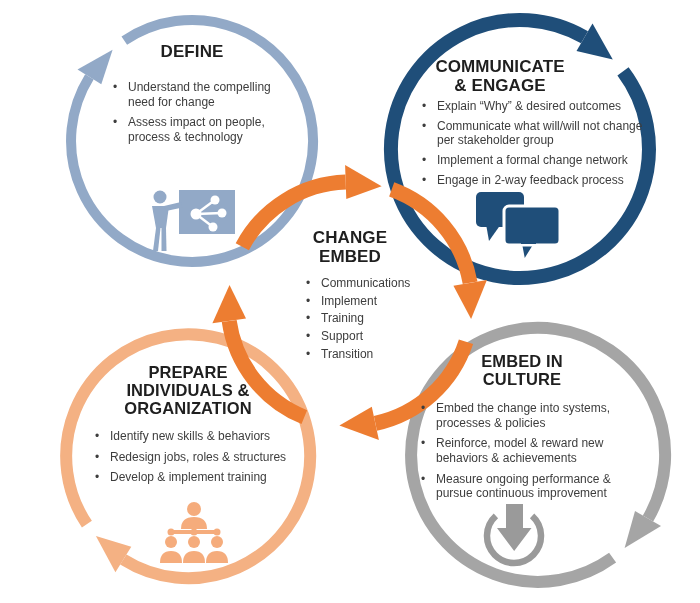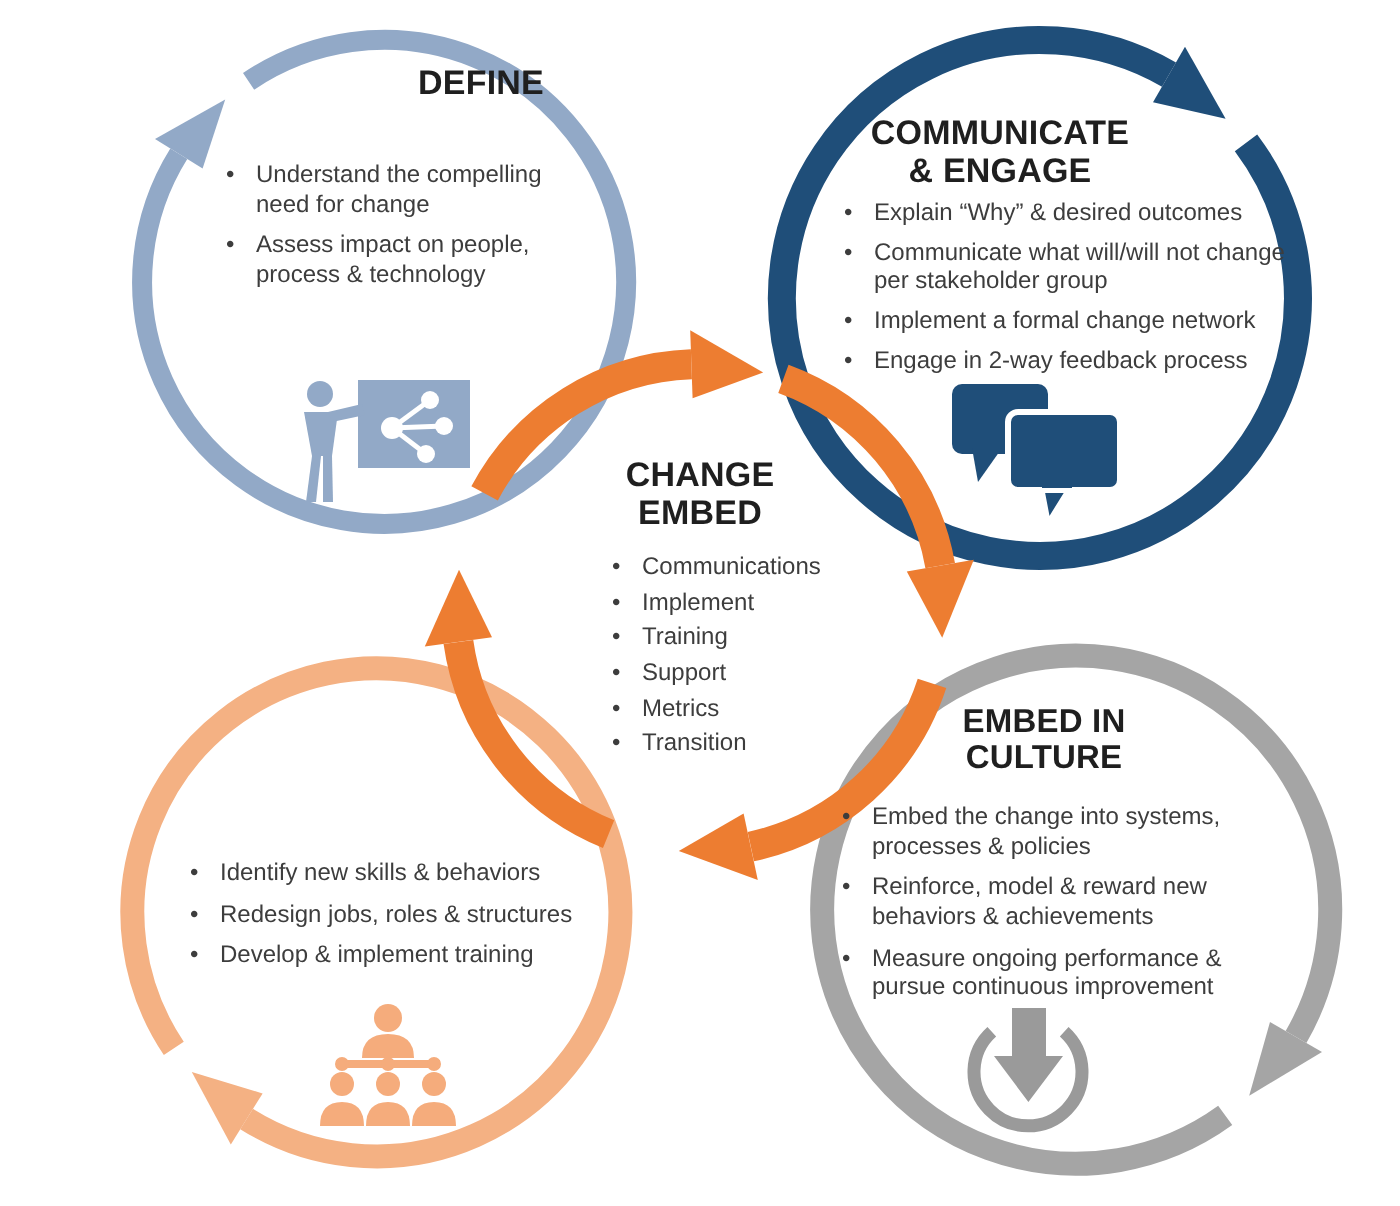--- a/index.html
+++ b/index.html
@@ -82,21 +82,21 @@
       <path d="M183 563 q0 -12 11 -12 q11 0 11 12 z"></path>
       <path d="M206 563 q0 -12 11 -12 q11 0 11 12 z"></path>
     </g>
 
     <g>
       <path d="M532.1,515.9 A27,27 0 1 1 495.9,515.9" fill="none" stroke="#9A9A9A" stroke-width="6.5"></path>
       <path d="M506,504 L523,504 L523,528 L531.5,528 L514.2,551 L497,528 L506,528 Z" fill="#9A9A9A"></path>
     </g>
   </svg>
 
-  <div class="ttl" style="left:112px;top:32px;width:160px;text-align:right;">DEFINE</div>
+  <div class="ttl" style="left:112px;top:42px;width:160px;">DEFINE</div>
   <div class="blist" style="left:113px;top:80px;width:186px;">
     <div class="row">
         <span>Understand the compelling need for change</span>
       </div>
     <div class="row">
         <span>Assess impact on people, process &amp; technology</span>
       </div>
   </div>
 
   <div class="ttl" style="left:400px;top:57px;width:200px;">COMMUNICATE
@@ -125,27 +125,27 @@
     <div class="row">
         <span>Implement</span>
       </div>
     <div class="row">
         <span>Training</span>
       </div>
     <div class="row">
         <span>Support</span>
       </div>
     <div class="row">
-        <span>Metrics</span>
-      </div>
-    <div class="row">
         <span>Transition</span>
       </div>
   </div>
 
+  <div class="ttl small" style="left:103px;top:363px;width:170px;">PREPARE
+INDIVIDUALS &amp;
+ORGANIZATION</div>
   <div class="blist" style="left:95px;top:429px;width:230px;">
     <div class="row">
         <span>Identify new skills  &amp; behaviors</span>
       </div>
     <div class="row">
         <span>Redesign jobs, roles &amp; structures</span>
       </div>
     <div class="row">
         <span>Develop &amp; implement training</span>
       </div>

